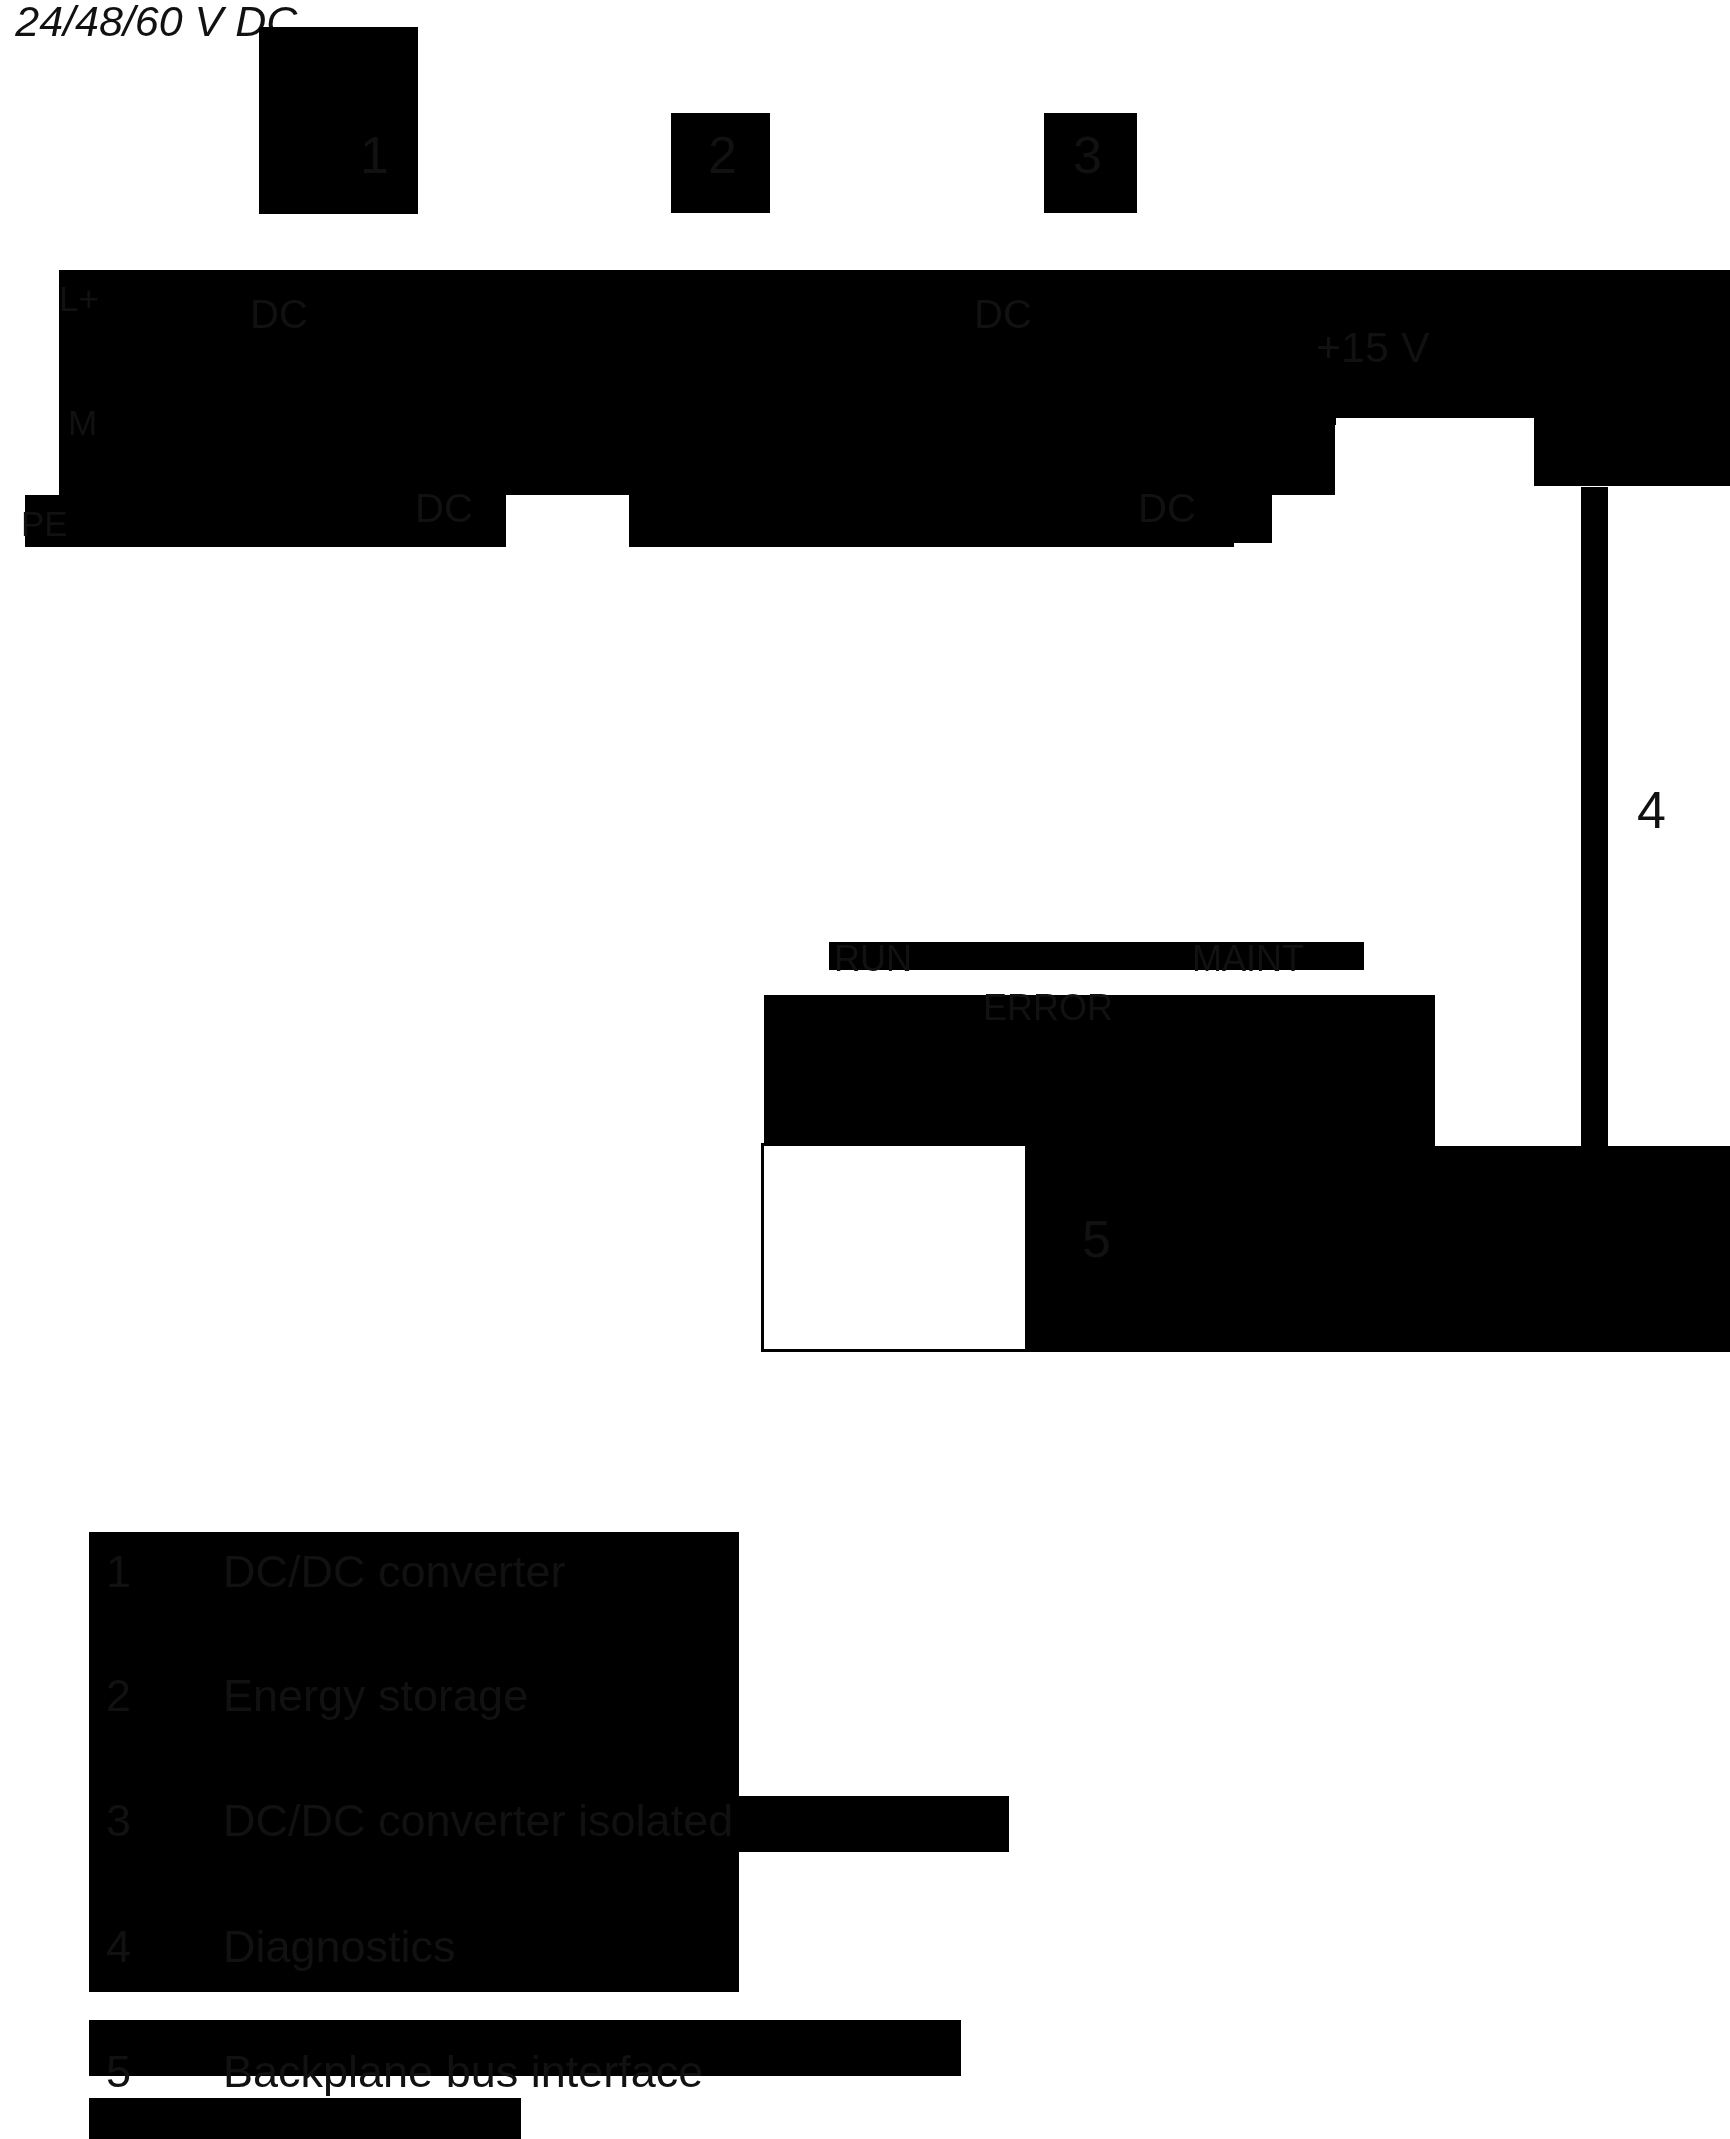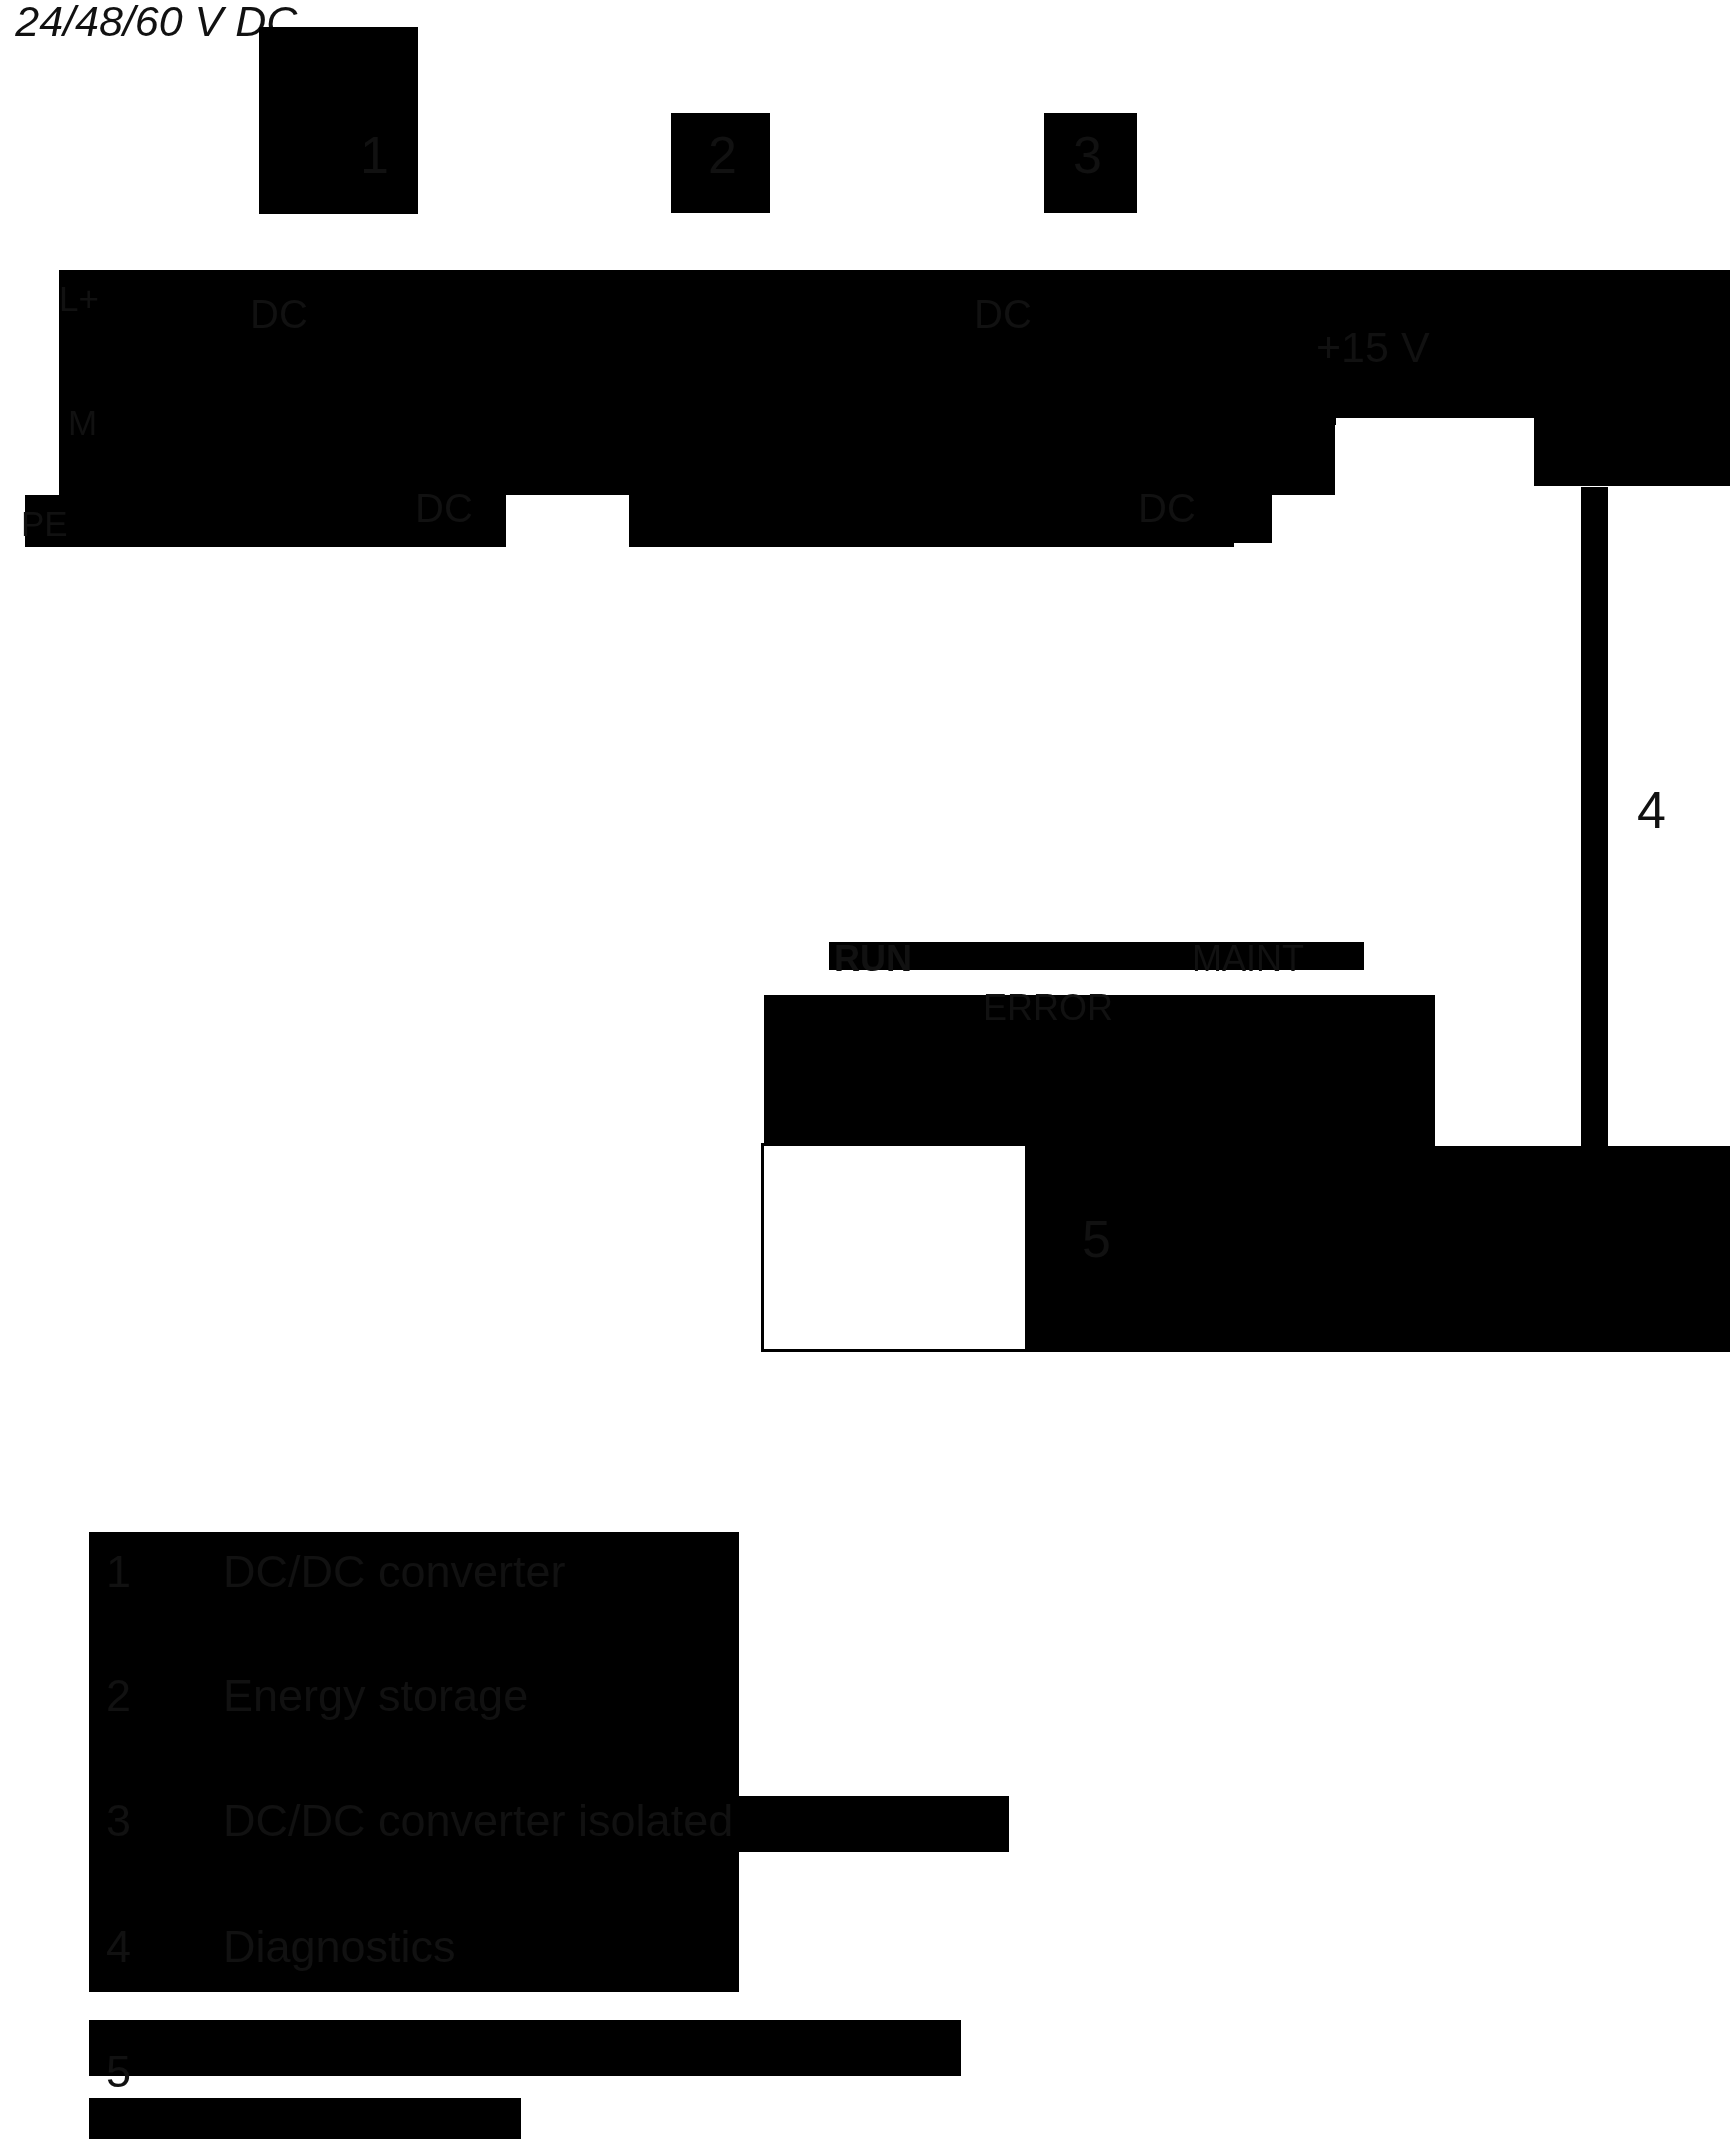--- a/index.html
+++ b/index.html
@@ -113,32 +113,33 @@
   <div class="txt term" style="left:68px; top:399px;">M</div>
   <div class="txt term" style="left:21px; top:500px;">PE</div>
 
   <div class="txt dcl" style="left:250px; top:294px;">DC</div>
   <div class="txt dcl" style="left:415px; top:488px;">DC</div>
   <div class="txt dcl" style="left:974px; top:294px;">DC</div>
   <div class="txt dcl" style="left:1138px; top:488px;">DC</div>
 
   <div class="txt volt" style="left:1316px; top:326px;">+15 V</div>
 
-  <div class="txt led" style="left:834px; top:941px;font-weight:bold;">RUN</div>
+  <div class="txt led" style="left:834px; top:941px;">RUN</div>
   <div class="txt led" style="left:983px; top:990px;">ERROR</div>
   <div class="txt led" style="left:1192px; top:941px;">MAINT</div>
 
   <div class="txt legend-num" style="left:106px; top:1549px;">1</div>
   <div class="txt legend-txt" style="left:223px; top:1549px;">DC/DC converter</div>
 
   <div class="txt legend-num" style="left:106px; top:1673px;">2</div>
   <div class="txt legend-txt" style="left:223px; top:1673px;">Energy storage</div>
 
   <div class="txt legend-num" style="left:106px; top:1798px;">3</div>
   <div class="txt legend-txt" style="left:223px; top:1798px;">DC/DC converter isolated</div>
 
   <div class="txt legend-num" style="left:106px; top:1924px;">4</div>
   <div class="txt legend-txt" style="left:223px; top:1924px;">Diagnostics</div>
 
   <div class="txt legend-num" style="left:106px; top:2049px;">5</div>
+  <div class="txt legend-txt" style="left:223px; top:2049px;">Backplane bus interface</div>
 
 </div>
 
 
 </body></html>

